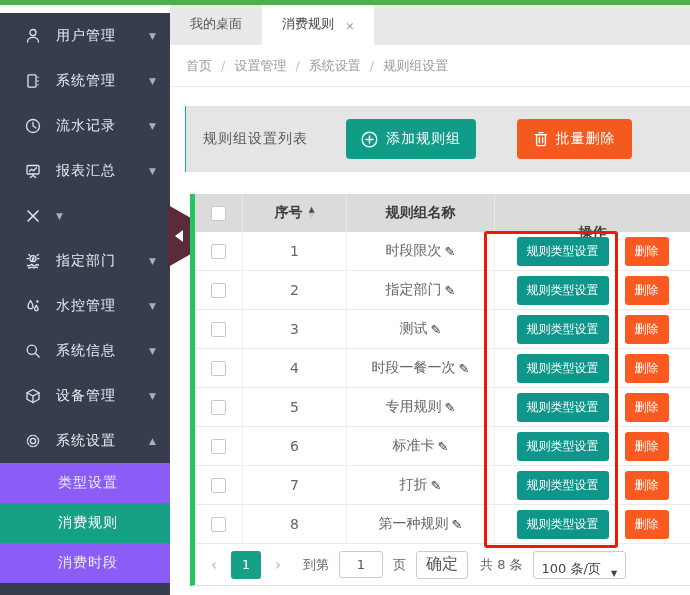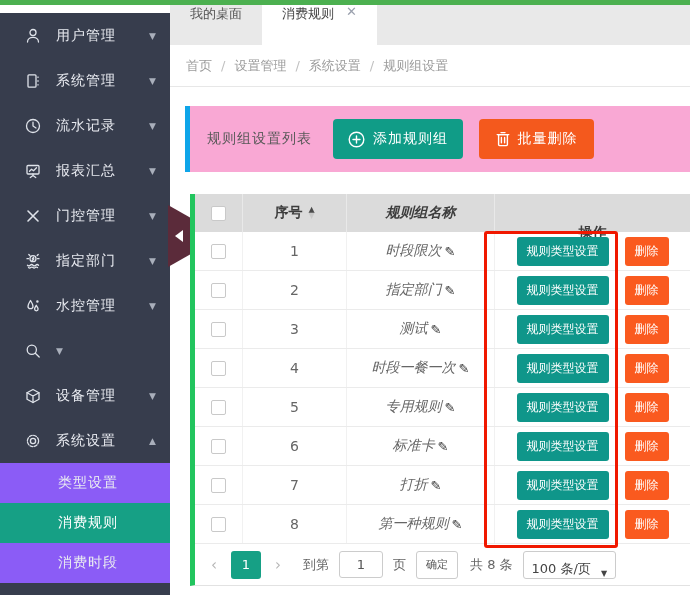--- a/index.html
+++ b/index.html
@@ -23,46 +23,46 @@
 
   
   .handle { position:absolute; left:168px; top:205px; width:22px; height:62px; background:#5b2b3a;
     clip-path:polygon(0 0,100% 20%,100% 80%,0 100%); z-index:6;
     display:flex; align-items:center; justify-content:center; cursor:pointer; }
   .handle-arrow { width:0; height:0; border-top:6px solid transparent; border-bottom:6px solid transparent; border-right:8px solid #fff; }
 
   
   .main { position:absolute; left:170px; top:5px; width:520px; height:590px; background:#fff; }
   .tabbar { height:40px; background:#e9e9e9; display:flex; }
-  .tab { display:flex; align-items:flex-start; padding:0 20px; font-size:13px; color:#555; gap:12px; cursor:pointer; }
+  .tab { display:flex; align-items:flex-end; padding:12px 20px; font-size:13px; color:#555; gap:12px; cursor:pointer;font-family:Liberation Mono, monospace; }
   .tab.active { background:#fff; color:#444; }
   .tab-close { color:#9aa0ad; font-size:13px; line-height:1; }
 
   .breadcrumb { height:42px; display:flex; align-items:center; padding-left:16px; font-size:13px; color:#9b9b9b;
     border-bottom:1px solid #e7e7e7; gap:9px; }
   .crumb { cursor:pointer; }
   .crumb-sep { color:#c0c0c0; }
 
-  .toolbar { margin:19px 0 0 15px; height:66px; background:#f9a8d4; border-left:5px solid #0ea5e9;
-    display:flex; align-items:center; }
+  .toolbar { margin:19px 0 0 15px; height:66px; background:#e5e5e5; border-left:1px solid #0ea5e9;
+    display:flex; align-items:center;gap:17px; }
   .toolbar-title { margin-left:17px; font-size:14px; color:#595959; letter-spacing:1px; }
   .btn { border:none; border-radius:4px; color:#fff; font-size:14px; display:flex; align-items:center;
     justify-content:center; gap:8px; cursor:pointer; font-family:inherit; letter-spacing:1px; }
   .btn svg { stroke:#fff; fill:none; stroke-width:1.4; stroke-linecap:round; }
   .btn-add { margin-left:21px; width:130px; height:40px; background:#109c87; }
-  .btn-batch { margin-left:16px; width:115px; height:40px; background:#f4591d; }
+  .btn-batch { margin-left:24px; width:115px; height:40px; background:#f4591d; }
 
   
   .table-wrap { margin-left:20px; margin-top:22px; width:500px; border-left:5px solid #22c55e; border-bottom:1px solid #e2e2e2; }
   .thead { display:flex; height:38px; background:#dbdbdb; align-items:center; font-size:14px; color:#3d3d3d; font-weight:bold; }
   .thead > div { border-right:1px solid #e9e9e9; height:100%; display:flex; align-items:center; justify-content:center; gap:6px; }
   .thead > div:last-child { border-right:none;margin-top:40px; }
   .col-check { width:48px; flex:none; }
   .col-idx { width:104px; flex:none; }
-  .col-name { width:148px; flex:none;font-style:italic; }
+  .col-name { width:148px; flex:none; }
   .col-act { flex:1; }
   .sort { display:flex; flex-direction:column; line-height:6px; font-size:8px; cursor:pointer; }
   .sort .up { color:#4a4a4a; } .sort .down { color:#c9c9c9; }
   .trow { display:flex; height:39px; align-items:center; border-bottom:1px solid #ebebeb; font-size:14px; color:#666; }
   .trow > div { height:100%; display:flex; align-items:center; justify-content:center; border-right:1px solid #f1f1f1; }
   .trow > div:last-child { border-right:none; }
   .checkbox { width:15px; height:15px; border:1px solid #c9c9c9; border-radius:2px; background:#fff; cursor:pointer; }
   .pencil { font-size:13px; color:#333; margin-left:3px; cursor:pointer; }
   .actions { gap:16px; }
   .btn-ruletype { height:29px; padding:0 10px; background:#0f968a; color:#fff; font-size:12px; border:none;
@@ -71,21 +71,21 @@
     border-radius:3px; cursor:pointer; font-family:inherit; }
 
   
   .pagination { height:41px; display:flex; align-items:center; padding-left:12px; gap:10px; font-size:13px; color:#666; }
   .pg-arrow { color:#b5b5b5; font-size:15px; width:14px; text-align:center; cursor:pointer; }
   .pg-current { width:30px; height:28px; background:#16a085; color:#fff; border-radius:3px;
     display:flex; align-items:center; justify-content:center; cursor:pointer; }
   .pg-input { width:44px; height:27px; border:1px solid #ccc; border-radius:3px; text-align:center;
     font-size:13px; color:#555; font-family:inherit; }
   .pg-confirm { height:28px; padding:0 9px; border:1px solid #ccc; border-radius:3px; background:#fff;
-    font-size:11px; color:#555; cursor:pointer; font-family:inherit; }
+    font-size:16px; color:#555; cursor:pointer; font-family:inherit; }
   .pg-size { height:28px; border:1px solid #ccc; border-radius:3px; display:flex; align-items:flex-end;
     padding:0 8px; gap:10px; font-size:13px; color:#444; cursor:pointer; background:#fff; }
   .caret-down { font-size:8px; color:#444; }
 
   
   .redbox { position:absolute; left:484px; top:231px; width:134px; height:317px;
     border:3px solid #f01800; border-radius:3px; z-index:10; pointer-events:none; }
 </style>
 </head>
 <body>
@@ -133,21 +133,20 @@
       </span>
       <span class="s-label">报表汇总</span>
       <span class="s-caret">▼</span>
     </div>
     <div class="side-item">
       <span class="s-icon">
         <svg width="18" height="18" viewBox="0 0 18 18" style="stroke-width:1.6">
             <path d="M4 4l10 10M14 4L4 14"></path>
           </svg>
       </span>
-      <span class="s-label">门控管理</span>
       <span class="s-caret">▼</span>
     </div>
     <div class="side-item">
       <span class="s-icon">
         <svg width="18" height="18" viewBox="0 0 18 18">
             <circle cx="9" cy="6.7" r="3"></circle>
             <path d="M9.7 5.2L8.3 6.9h1.6l-1.4 1.7M4.5 6.7H3m12 0h-1.5M5.8 3.5l-1-1m8.4 1l1-1M3.5 13.2q1.35 1.3 2.75 0t2.75 0 2.75 0 2.75 0M4.5 15.6q1.1 1 2.25 0t2.25 0 2.25 0 2.25 0"></path>
           </svg>
       </span>
       <span class="s-label">指定部门</span>
@@ -164,20 +163,21 @@
       <span class="s-label">水控管理</span>
       <span class="s-caret">▼</span>
     </div>
     <div class="side-item">
       <span class="s-icon">
         <svg width="18" height="18" viewBox="0 0 18 18">
             <circle cx="7.8" cy="7.8" r="4.6"></circle>
             <path d="M11.3 11.3L15.2 15"></path>
           </svg>
       </span>
+      <span class="s-label">系统信息</span>
       <span class="s-caret">▼</span>
     </div>
     <div class="side-item">
       <span class="s-icon">
         <svg width="18" height="18" viewBox="0 0 18 18">
             <path d="M9 2.5l6 3.2v6.6L9 15.5l-6-3.2V5.7z"></path>
             <path d="M3 5.7L9 9l6-3.3M9 9v6.5"></path>
           </svg>
       </span>
       <span class="s-label">设备管理</span>

